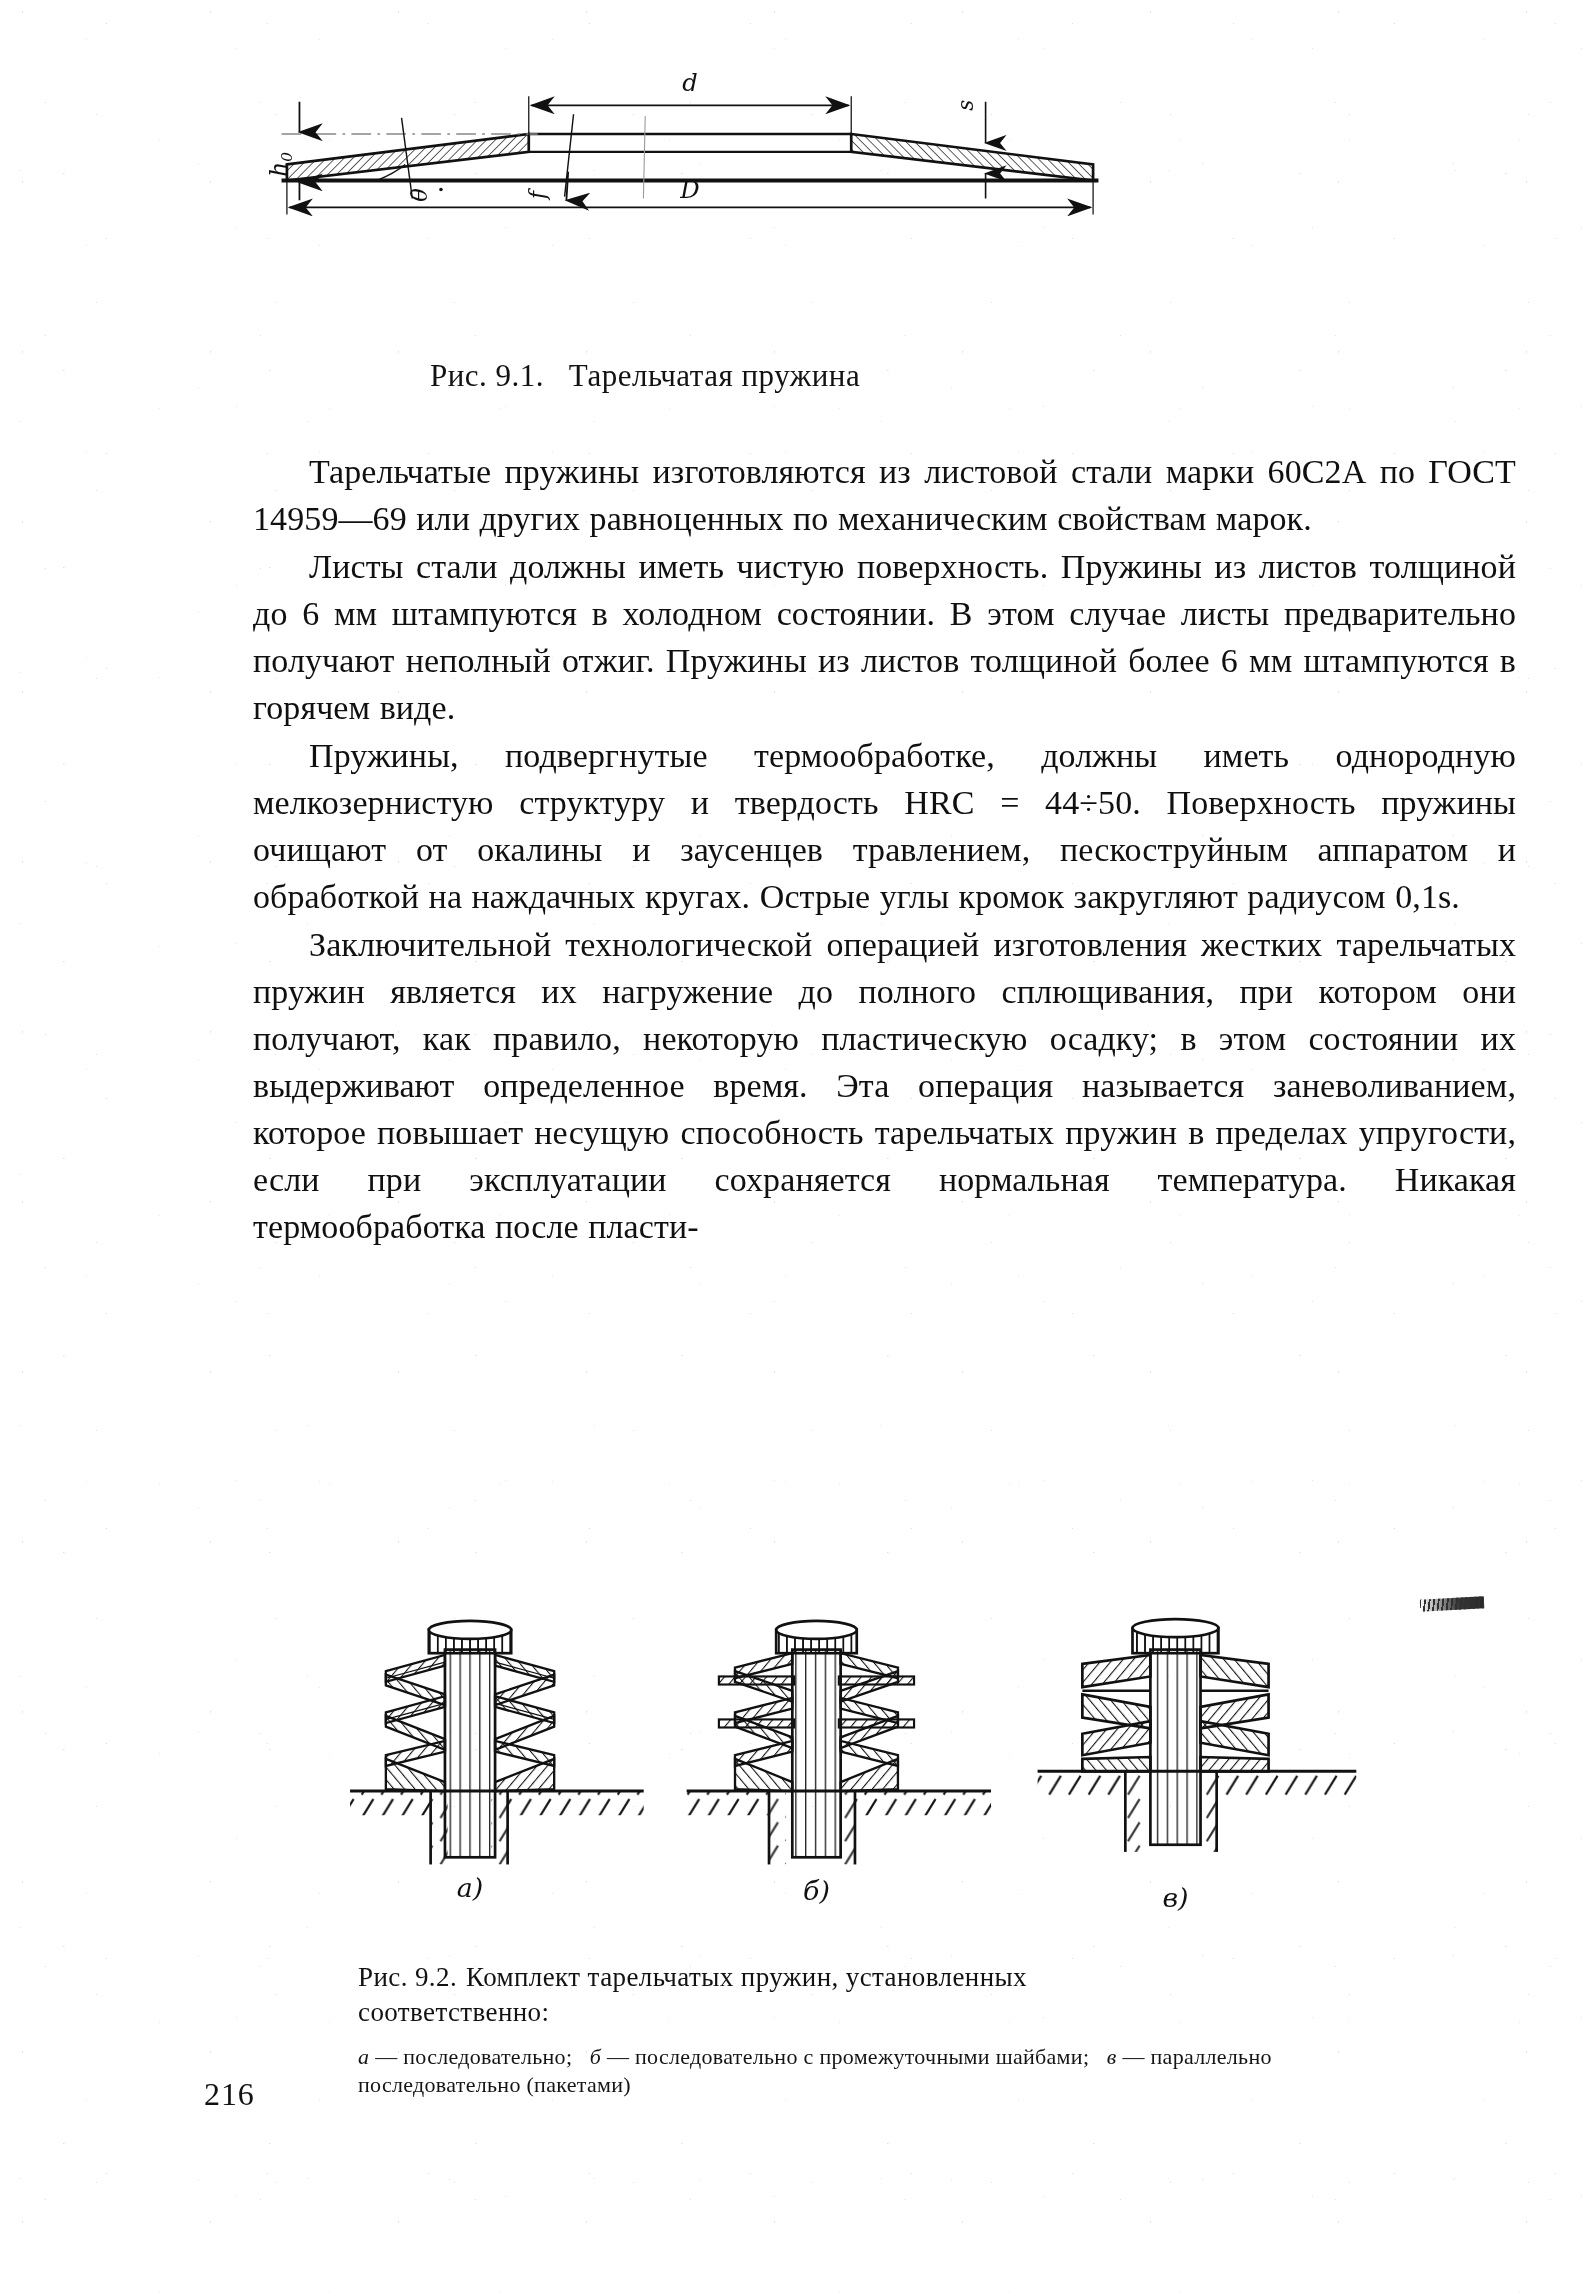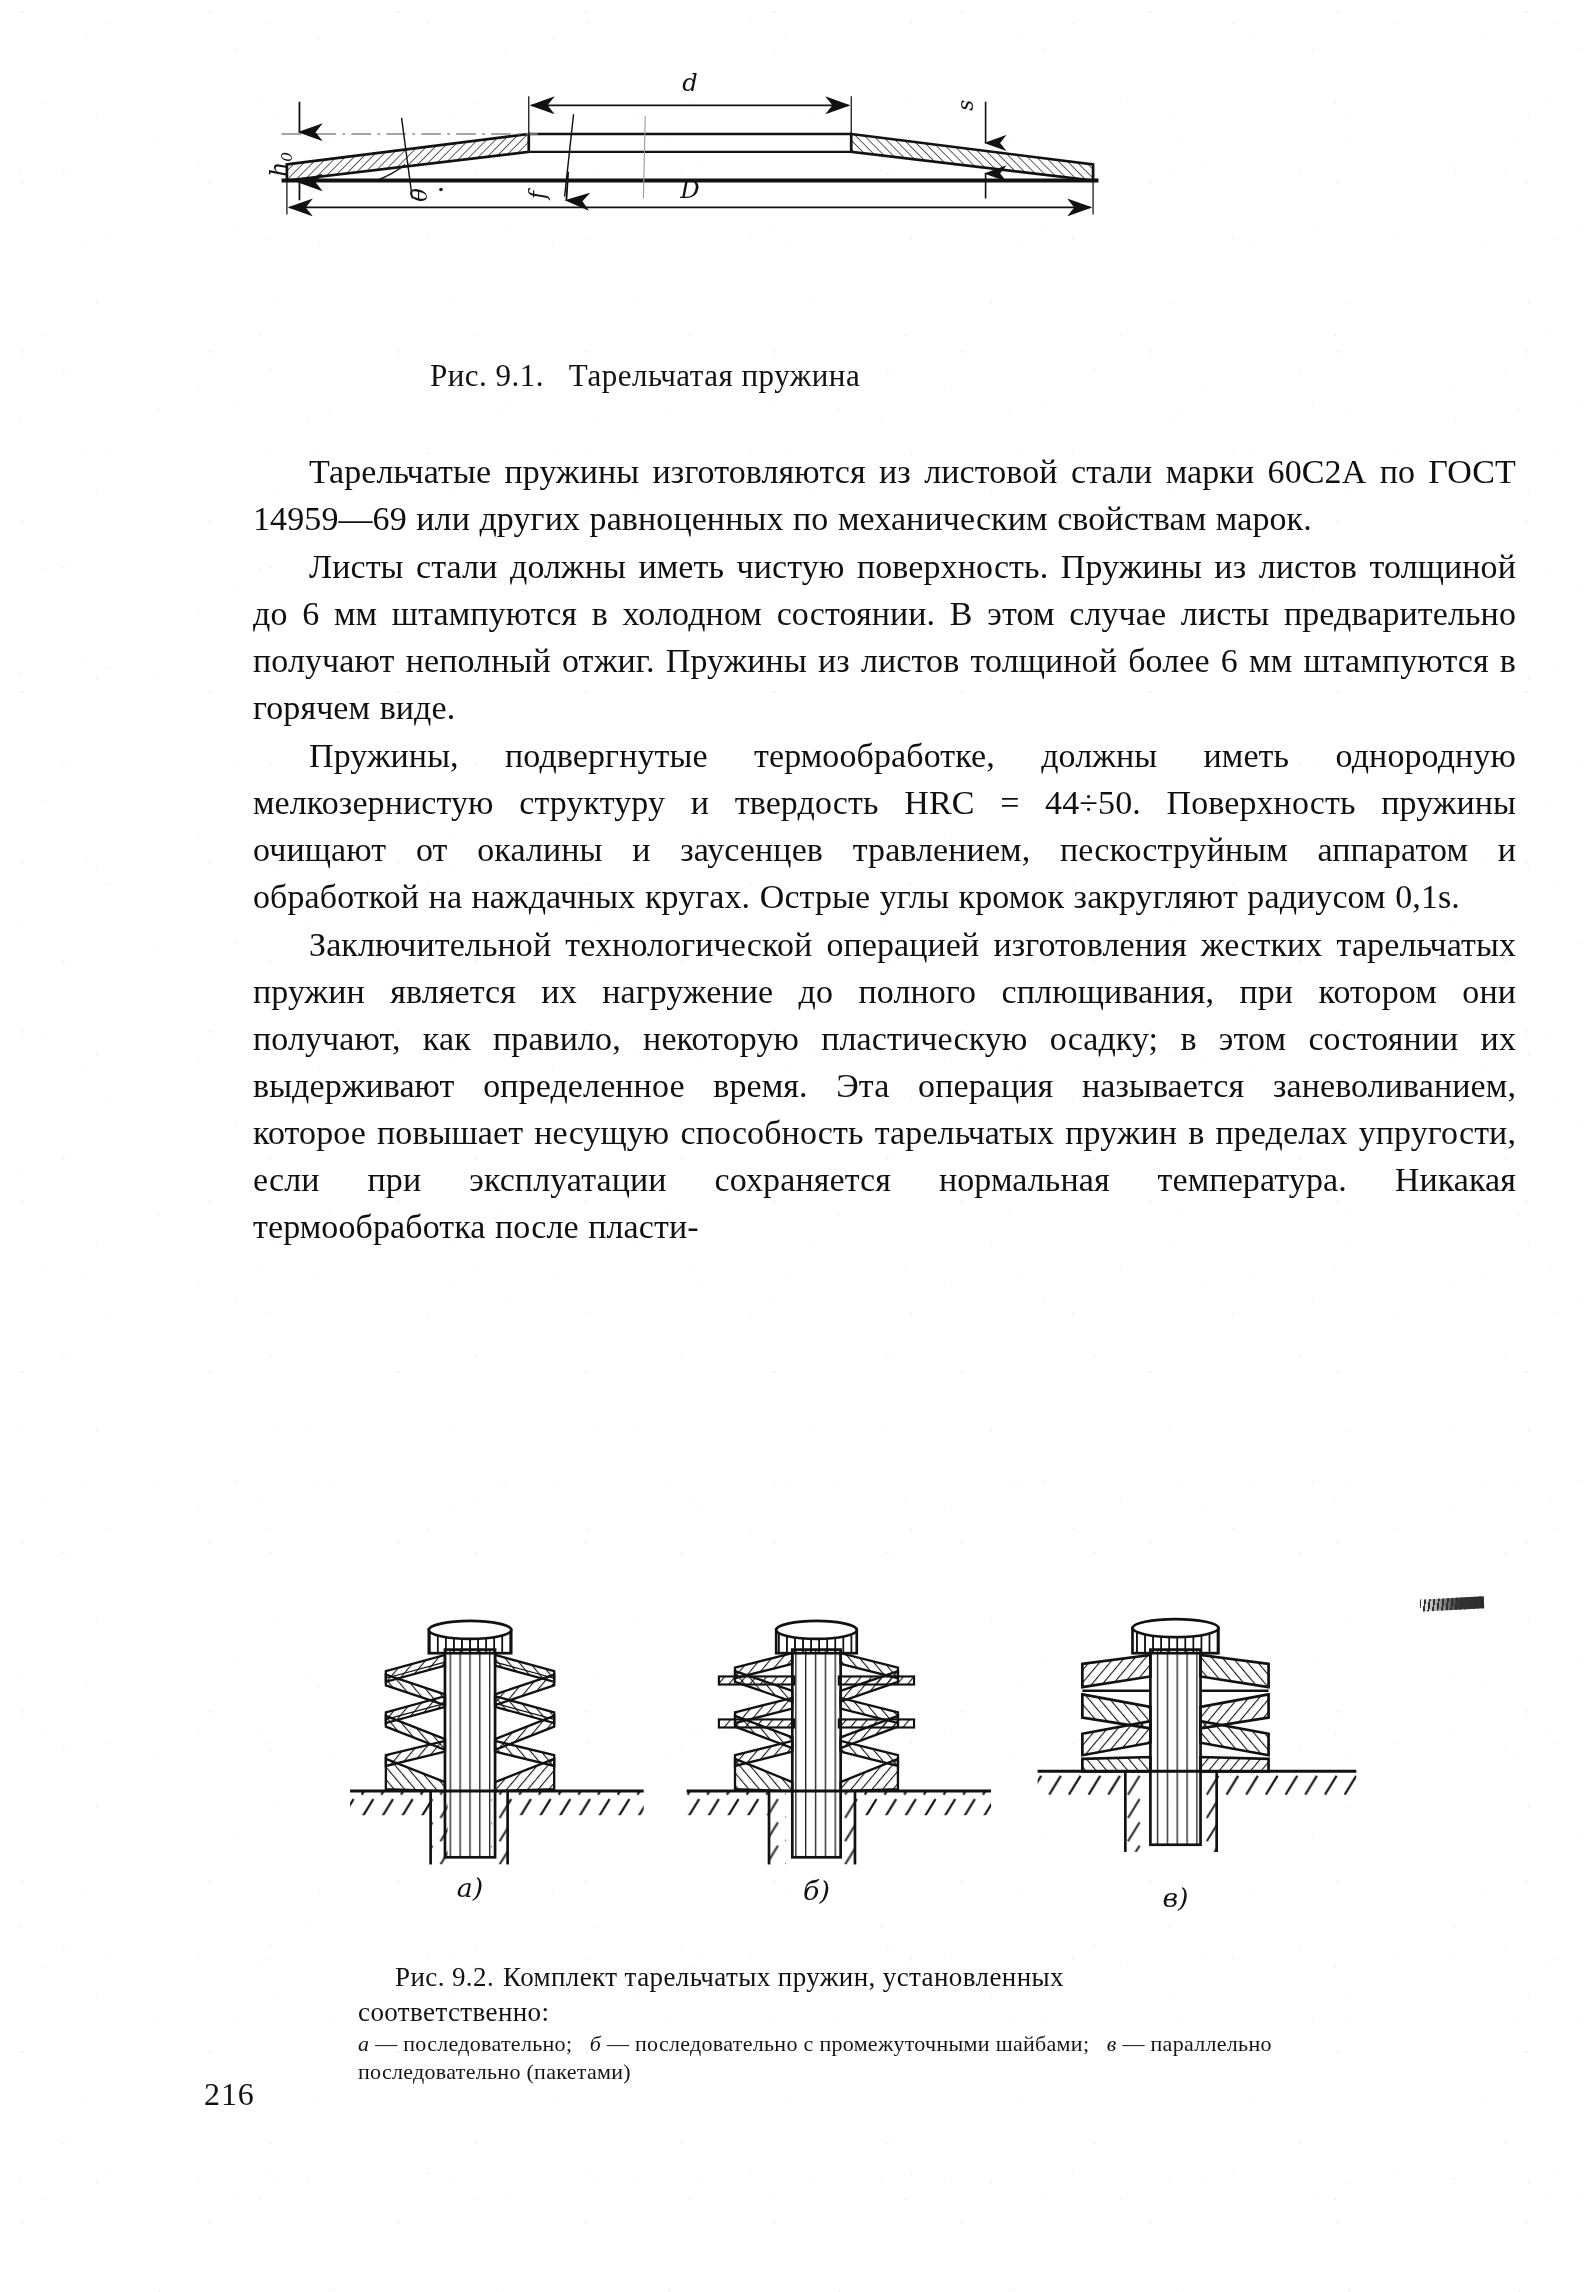--- a/index.html
+++ b/index.html
@@ -93,23 +93,23 @@
     left: 358px;
     top: 1960px;
     width: 1057px;
   }
   .cap-main {
     font-size: 27px;
     line-height: 35px;
     color: #121212;
     letter-spacing: 0.4px;
   }
-  .cap-main .lead { margin-right: 9px; margin-left: 37px; }
+  .cap-main .lead { margin-right: 9px; }
   .cap-sub {
-    margin-top: 0;
+    margin-top: 13px;
     font-size: 22px;
     line-height: 28px;
     color: #141414;
     letter-spacing: 0.3px;
   }
   .cap-sub i { font-style: italic; }
 
   
   #pageno {
     position: absolute;

